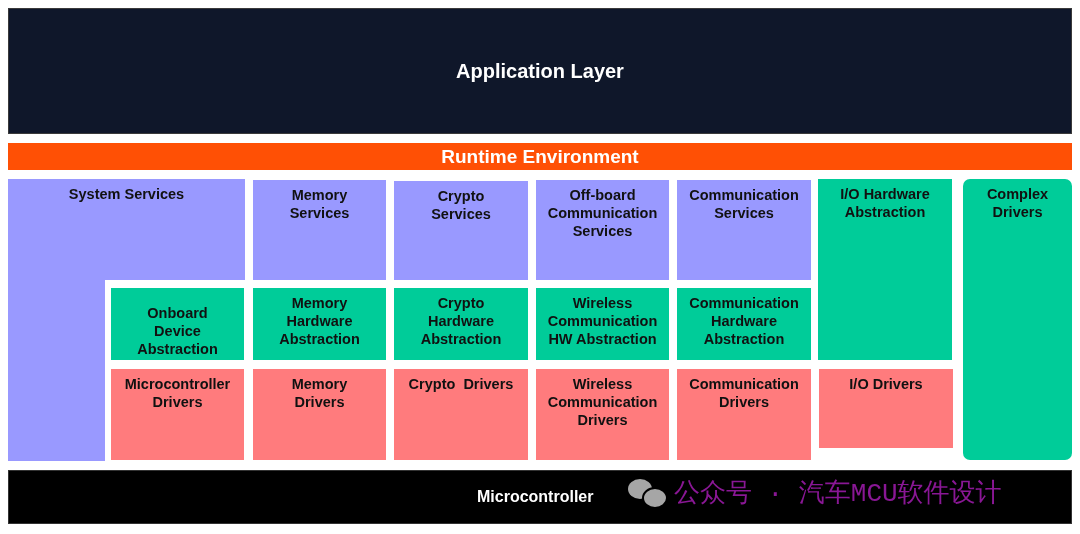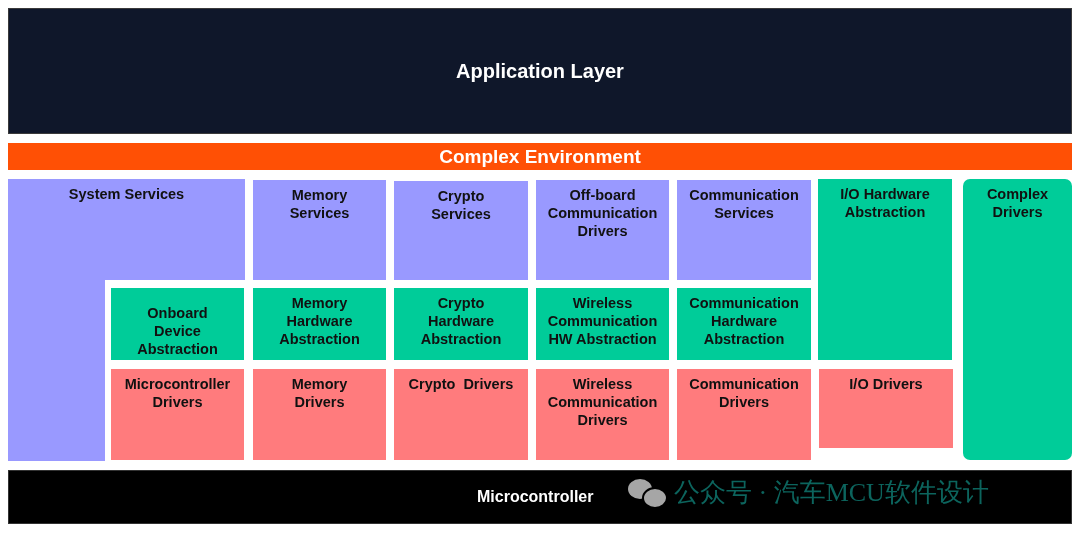--- a/index.html
+++ b/index.html
@@ -6,54 +6,54 @@
   body{width:1080px;height:534px;position:relative;overflow:hidden;font-family:"Liberation Sans",sans-serif;}
   .blk{position:absolute;box-sizing:border-box;display:flex;justify-content:center;text-align:center;font-weight:bold;color:#111;font-size:14.5px;line-height:18px;}
   .top{align-items:flex-start;padding-top:6px;}
   .mid{align-items:center;}
   .svc{background:#9999ff;}
   .hw{background:#00cc99;}
   .drv{background:#ff7b7d;}
   #app{left:8px;top:8px;width:1064px;height:126px;background:#0f172a;color:#fff;font-size:20px;border:1px solid #3a3a3a;}
   #rte{left:8px;top:143px;width:1064px;height:27px;background:#ff5005;color:#fff;font-size:19px;}
   #mcu{left:8px;top:470px;width:1064px;height:54px;background:#000;color:#fff;font-size:16px;border:1px solid #333;}
-  .wm{position:absolute;left:628px;top:474px;height:36px;display:flex;align-items:center;color:#0f766e;font-size:26px;font-family:Liberation Serif, serif;opacity:.85;}
+  .wm{position:absolute;left:628px;top:474px;height:36px;display:flex;align-items:center;color:#a21caf;font-size:26px;font-family:Liberation Mono, monospace;opacity:.85;}
   .wm .chat{width:38px;height:30px;position:relative;margin-right:8px;}
   .bub1{position:absolute;left:0;top:2px;width:24px;height:20px;border-radius:50%;background:#c4c4c4;}
   .bub2{position:absolute;left:14px;top:10px;width:22px;height:18px;border-radius:50%;background:#c4c4c4;border:2px solid #000;}
   .ss-top{left:8px;top:179px;width:237px;height:101px;}
   .ss-leg{left:8px;top:279px;width:97px;height:182px;}
 </style>
 </head>
 <body>
 
 <div id="app" class="blk mid">
     <span>Application Layer</span>
   </div>
 <div id="rte" class="blk mid">
-    <span>Complex Environment</span>
+    <span>Runtime Environment</span>
   </div>
 
 <div class="blk svc top ss-top">
     <span style="white-space:pre-line">System Services</span>
   </div>
 <div class="blk svc ss-leg"></div>
 
 <div class="blk svc top" style="left:253px;top:180px;width:133px;height:100px;">
     <span style="white-space:pre-line">Memory
 Services</span>
   </div>
 <div class="blk svc top" style="left:394px;top:181px;width:134px;height:99px;">
     <span style="white-space:pre-line">Crypto
 Services</span>
   </div>
 <div class="blk svc top" style="left:536px;top:180px;width:133px;height:100px;">
     <span style="white-space:pre-line">Off-board
 Communication
-Drivers</span>
+Services</span>
   </div>
 <div class="blk svc top" style="left:677px;top:180px;width:134px;height:100px;">
     <span style="white-space:pre-line">Communication
 Services</span>
   </div>
 
 <div class="blk hw top" style="left:111px;top:288px;width:133px;height:72px;padding-top:16px;">
     <span style="white-space:pre-line">Onboard
 Device
 Abstraction</span>

